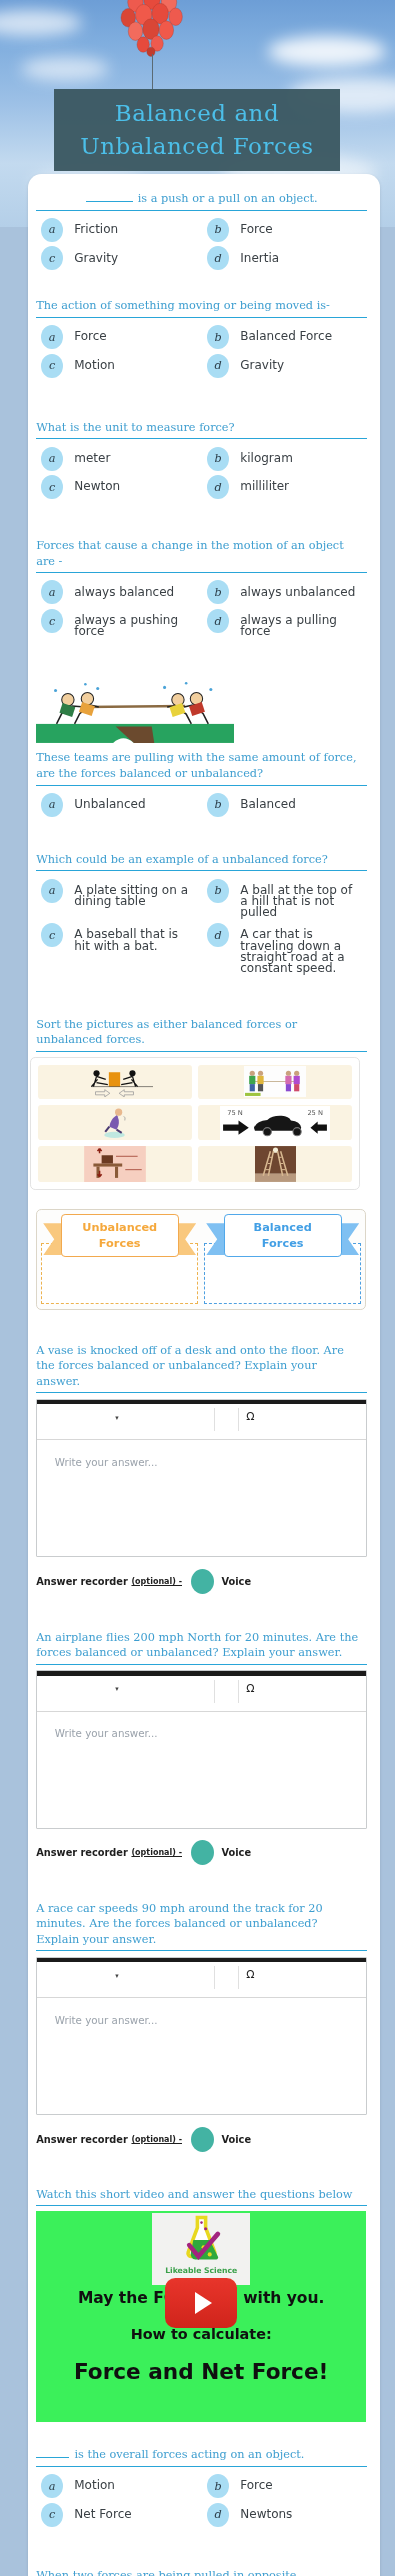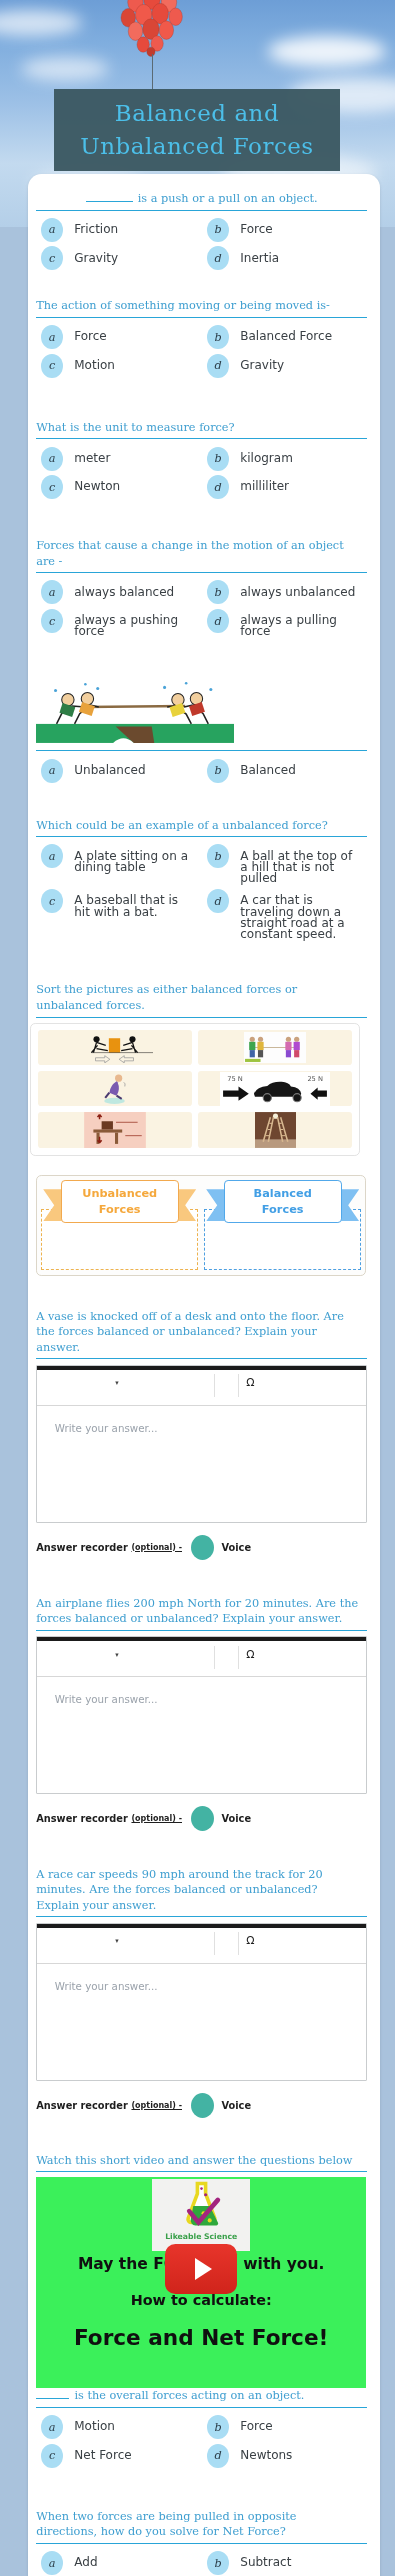--- a/index.html
+++ b/index.html
@@ -250,20 +250,21 @@
           <circle cx="120" cy="26" r="3"></circle>
           <circle cx="96" cy="18" r="2.5"></circle>
         <circle cx="250" cy="24" r="3"></circle>
           <circle cx="340" cy="28" r="3"></circle>
           <circle cx="292" cy="16" r="2.5"></circle>
       </g>
     </svg>
   </div>
 
   <section class="qblock" style="margin-top:7.7px">
+    <h2 class="qtitle"><span>These teams are pulling with the same amount of force, are the forces balanced or unbalanced?</span></h2>
     <div class="qdivider"></div>
     <div class="opts">
       <div class="opt">
           <span class="bubble">a</span>
           <span class="olabel">Unbalanced</span>
         </div>
       <div class="opt">
           <span class="bubble">b</span>
           <span class="olabel">Balanced</span>
         </div>
@@ -503,21 +504,21 @@
       </div>
       <div class="vline1">May the FORCE be with you.</div>
       <div class="vline2">How to calculate:</div>
       <div class="vline3">Force and Net Force!</div>
       <div class="play">
         <div class="play-tri"></div>
       </div>
     </div>
   </section>
 
-  <section class="qblock" style="">
+  <section class="qblock" style="margin-top:25px">
     <h2 class="qtitle"><span class="blank w2"></span><span>is the overall forces acting on an object.</span></h2>
     <div class="qdivider"></div>
     <div class="opts">
       <div class="opt">
           <span class="bubble">a</span>
           <span class="olabel">Motion</span>
         </div>
       <div class="opt">
           <span class="bubble">b</span>
           <span class="olabel">Force</span>

